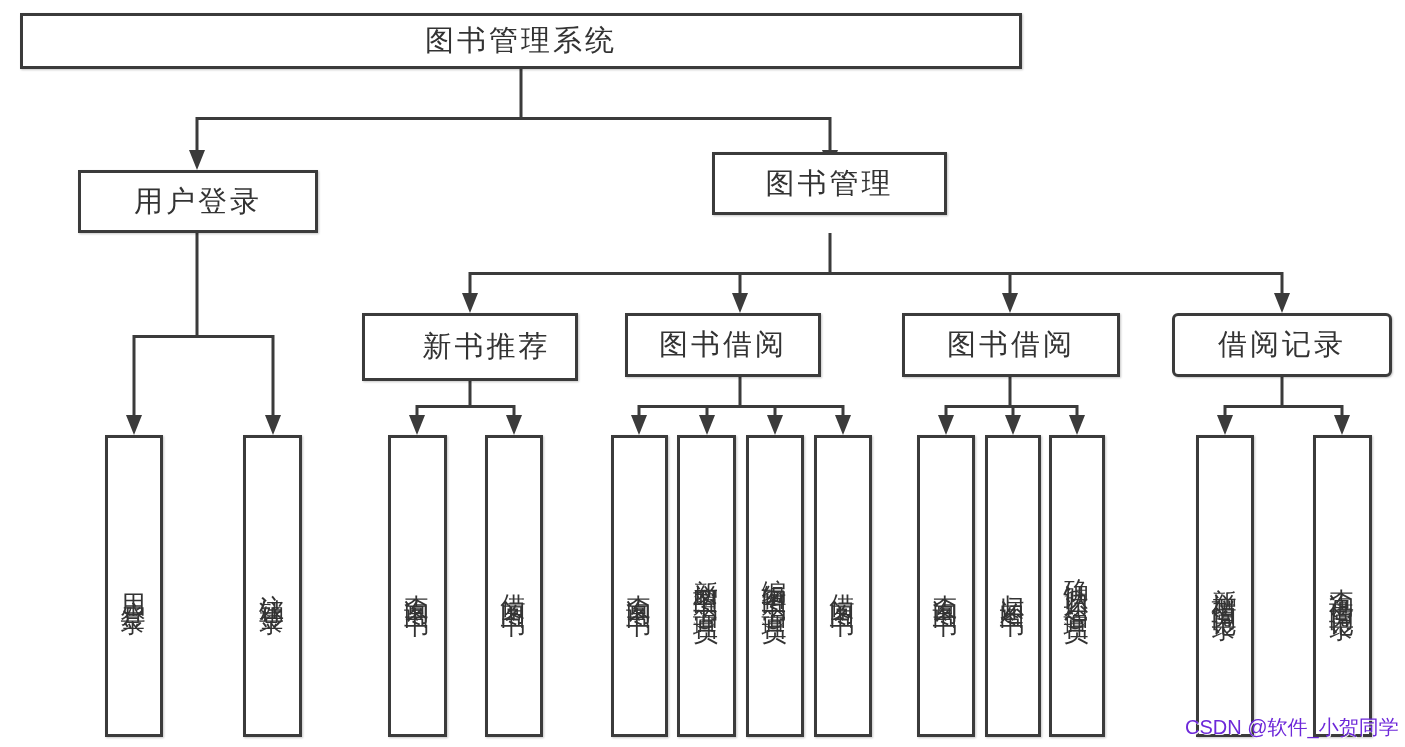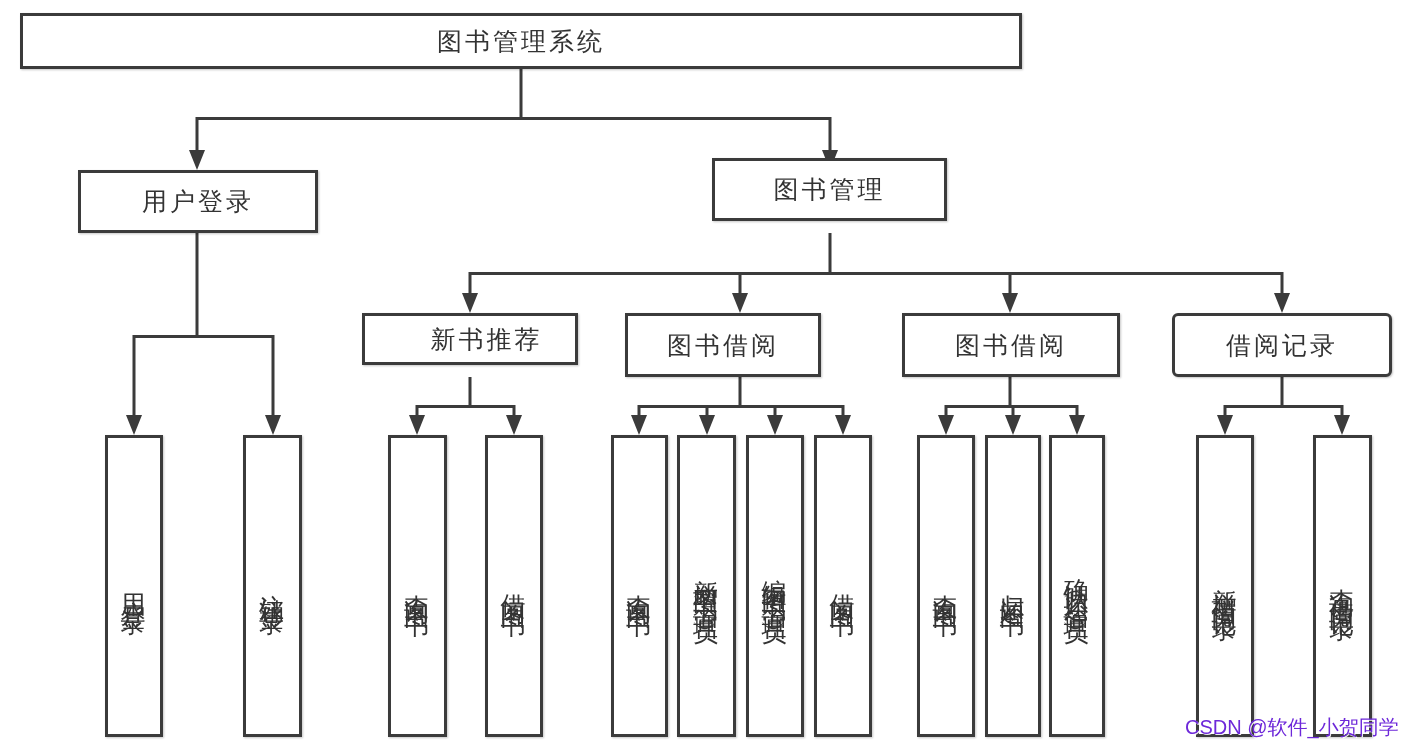--- a/index.html
+++ b/index.html
@@ -21,38 +21,38 @@
     background: #ffffff;
     border: 3px solid #3b3b3b;
     box-sizing: border-box;
     box-shadow: 1px 1px 2px rgba(0,0,0,0.22);
     display: flex;
     align-items: center;
     justify-content: center;
     color: #333333;
   }
   .hbox span {
-    font-size: 25px;
+    font-size: 29px;
     letter-spacing: 3px;
     white-space: nowrap;
     color: #333333;
   }
   .vbox span {
     writing-mode: vertical-rl;
     text-orientation: mixed;
     font-size: 25px;
     letter-spacing: 6px;
     white-space: nowrap;
     color: #333333;
   }
   
   .n-root  { left: 20px;   top: 13px;  width: 1002px; height: 56px; }
   .n-l2a   { left: 78px;   top: 170px; width: 240px;  height: 63px; }
-  .n-l2b   { left: 712px;  top: 158px; width: 235px;  height: 63px; }
-  .n-l3a   { left: 362px;  top: 313px; width: 216px;  height: 52px; padding-left: 33px; }
+  .n-l2b   { left: 712px;  top: 152px; width: 235px;  height: 63px; }
+  .n-l3a   { left: 362px;  top: 313px; width: 216px;  height: 68px; padding-left: 33px; }
   .n-l3b   { left: 625px;  top: 313px; width: 196px;  height: 64px; }
   .n-l3c   { left: 902px;  top: 313px; width: 218px;  height: 64px; }
   .n-l3d   { left: 1172px; top: 313px; width: 220px;  height: 64px; border-radius: 6px; }
   .leaf    { top: 435px; height: 302px; }
   .n-lf0   { left: 105px;  width: 58px; }
   .n-lf1   { left: 243px;  width: 59px; }
   .n-lf2   { left: 388px;  width: 59px; }
   .n-lf3   { left: 485px;  width: 58px; }
   .n-lf4   { left: 611px;  width: 57px; }
   .n-lf5   { left: 677px;  width: 59px; }

